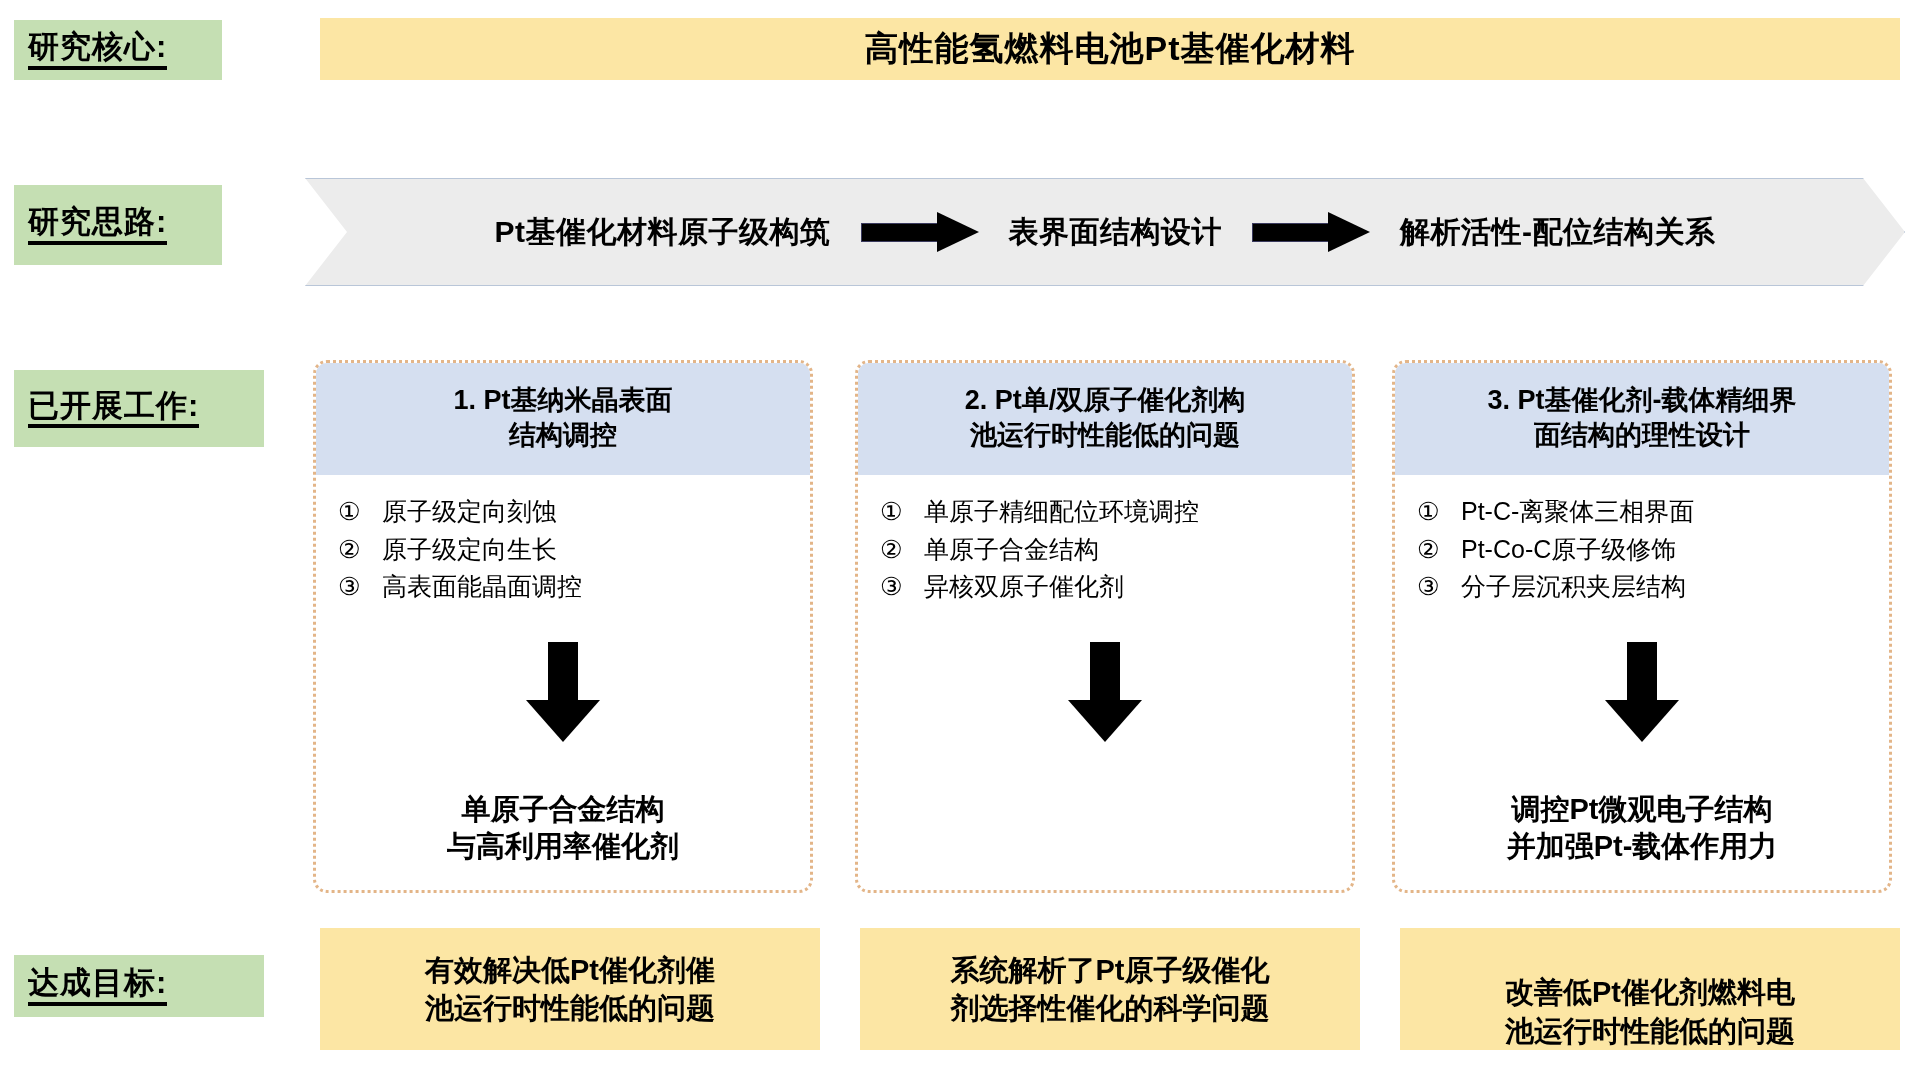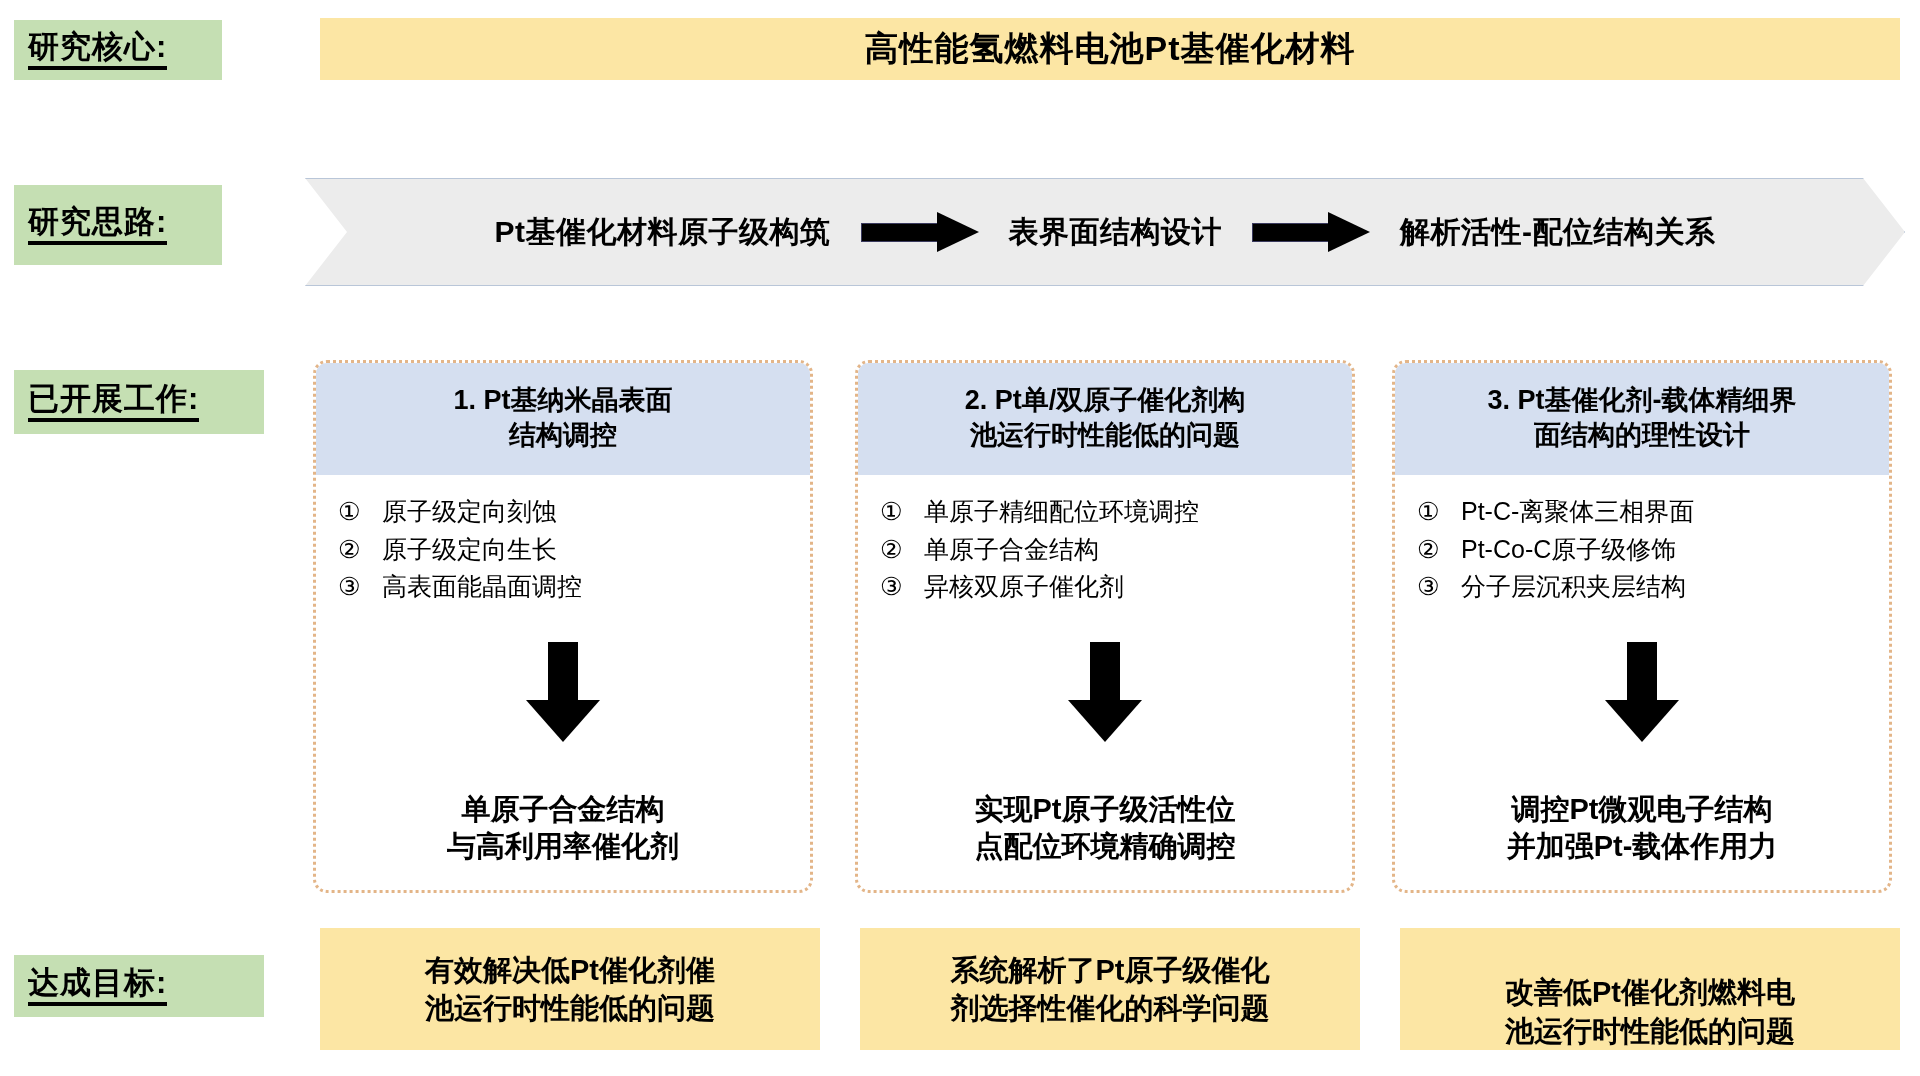--- a/index.html
+++ b/index.html
@@ -201,21 +201,21 @@
     font-size: 29px;
     font-weight: bold;
     color: #000;
     line-height: 1.32;
     padding: 0 6px;
   }
 
   
   #label-core    { left: 14px;  top: 20px;  width: 208px; height: 60px; font-size: 31px; }
   #label-idea    { left: 14px;  top: 185px; width: 208px; height: 80px; font-size: 31px; }
-  #label-work    { left: 14px;  top: 370px; width: 250px; height: 64px; font-size: 31px; }
+  #label-work    { left: 14px;  top: 370px; width: 250px; height: 77px; font-size: 31px; }
   #label-goal    { left: 14px;  top: 955px; width: 250px; height: 62px; font-size: 31px; }
 </style>
 </head>
 <body>
 
 <div id="page">
 
   <div class="row-label" id="label-core">
     <span class="txt">研究核心:</span>
   </div>
@@ -294,24 +294,20 @@
       </li>
       <li>
         <span class="num">③</span>
         <span>异核双原子催化剂</span>
       </li>
     </ul>
     <div class="down-arrow">
       <div class="shaft"></div>
         <div class="head"></div>
     </div>
-    <div class="wb-conclusion">
-      <div>实现Pt原子级活性位</div>
-      <div>点配位环境精确调控</div>
-    </div>
   </div>
 
   <div class="work-box" id="work-box-3">
     <div class="wb-header">
       <div>3. Pt基催化剂-载体精细界</div>
       <div>面结构的理性设计</div>
     </div>
     <ul class="wb-list">
       <li>
         <span class="num">①</span>

